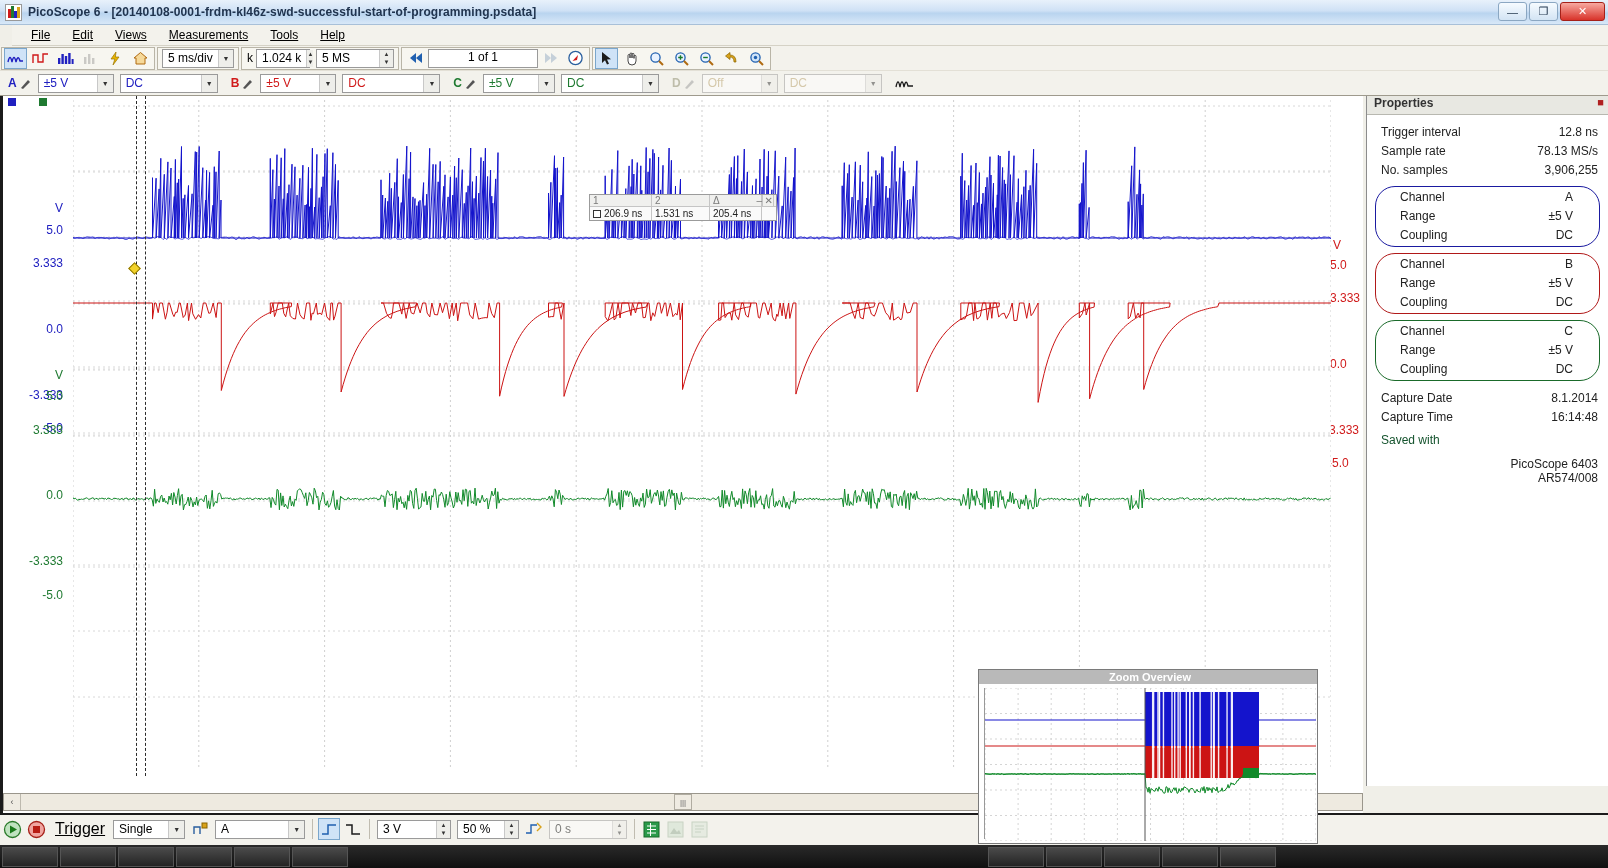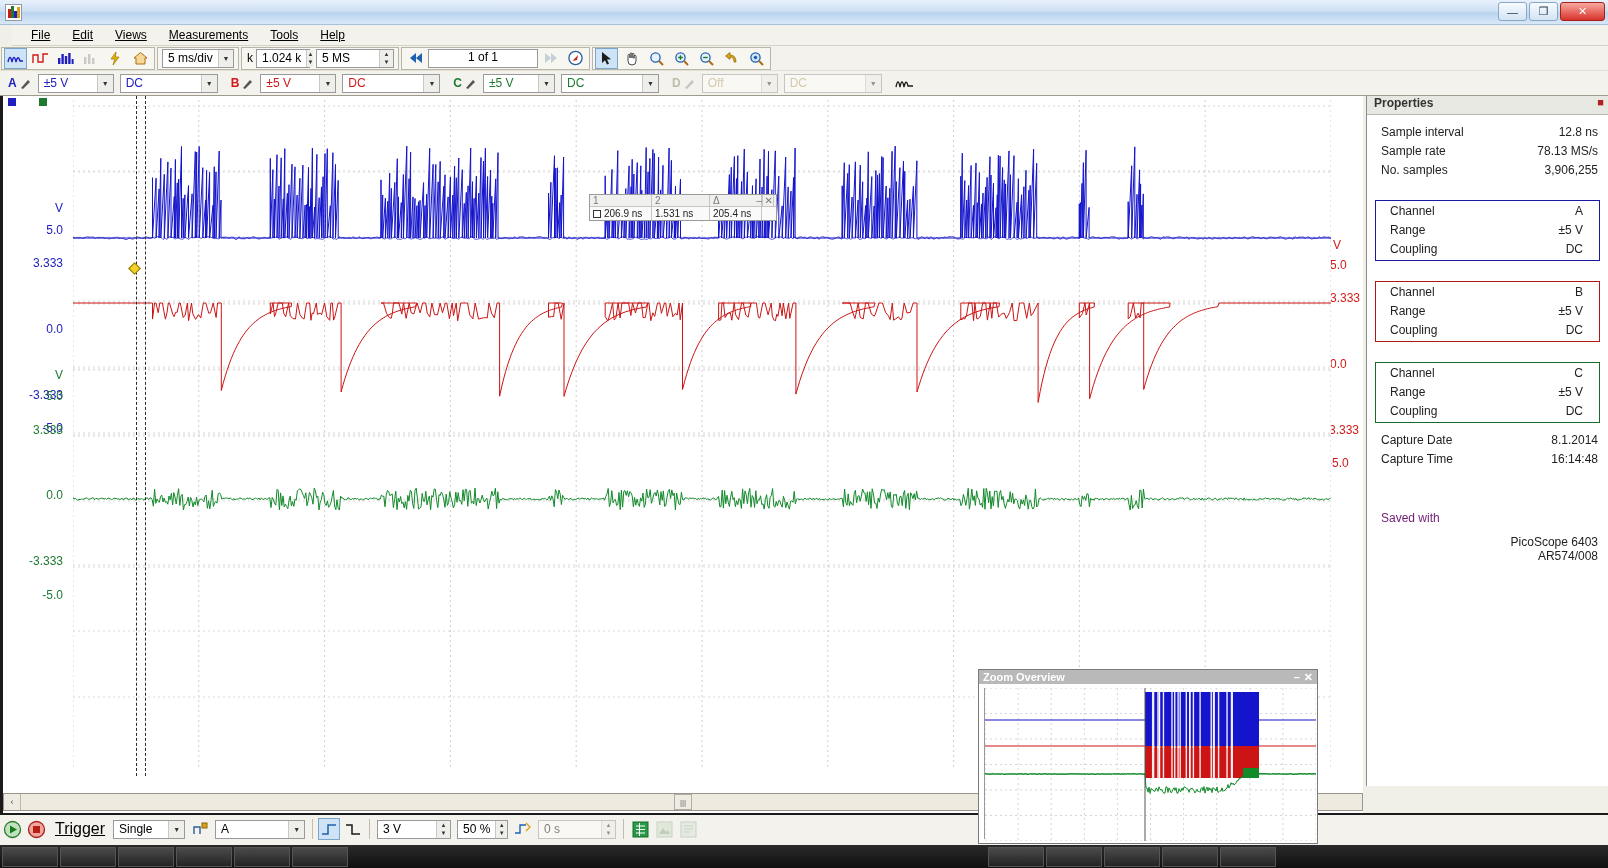--- a/index.html
+++ b/index.html
@@ -136,45 +136,45 @@
   .rl-close { position: absolute; right: 2px; top: 0px; color: #c03030; font-size: 10px; line-height: 11px; }
   .rl-min { position: absolute; right: 13px; top: 0px; color: #555; font-size: 10px; line-height: 9px; }
 
   
   .zoomwin {
     position: absolute; left: 975px; top: 573px; width: 340px; height: 175px;
     border: 1px solid #7a7a7a; background: #fff; z-index: 50;
   }
   .zw-title {
     height: 14px; background: #b9b9b9; color: #fff; font-size: 11px; font-weight: bold;
-    padding-left: 4px; line-height: 14px; display: flex; align-items: center;
+    padding-left: 4px; line-height: 14px; display: flex; align-items: center; flex-direction: column;
   }
   .zw-btns { margin-left: auto; display: flex; gap: 4px; padding-right: 4px; }
   .zw-body { position: absolute; left: 5px; top: 18px; right: 4px; bottom: 4px; background: #fff;
     border-left: 1px solid #999; }
 
   
   .props {
     position: absolute; left: 1366px; top: 96px; width: 242px; height: 690px;
     background: #fff; border-left: 1px solid #8c8c8c;
   }
   .props-head {
     height: 19px; background: #e8e8e2; border-bottom: 1px solid #b8b8b0;
     display: flex; padding-left: 7px;
     font-size: 12px; font-weight: bold; color: #333;
   }
   .props-close { margin-left: auto; margin-right: 4px; font-size: 11px; color: #b02020; font-weight: bold; }
   .prow { display: flex; justify-content: space-between; font-size: 12px; color: #222;
           padding: 1px 10px 1px 14px; line-height: 17px; }
-  .pbox { margin: 20px 8px 0 8px; padding: 1px 8px; }
+  .pbox { margin: 6px 8px 0 8px; padding: 1px 18px; border-radius: 20px; }
   .pbox.a { border: 1px solid #1a1aa0; }
   .pbox.b { border: 1px solid #b01818; }
   .pbox.c { border: 1px solid #1a6a2a; }
   .pbox .prow { padding-left: 6px; padding-right: 8px; }
-  .saved { font-size: 12px; padding: 6px 10px 0 14px; color: #701a75; margin-top: 36px; }
+  .saved { font-size: 12px; padding: 6px 10px 0 14px; color: #14532d; }
   .saved-r { text-align: right; padding: 0 10px 0 0; font-size: 12px; color: #222; }
 
   
   .hscroll {
     position: absolute; left: 3px; top: 793px; width: 1360px; height: 18px;
     background: #eeeae0; border: 1px solid #9a968c;
     display: flex; align-items: center;
   }
   .hs-btn { width: 17px; height: 16px; background: #efebe2; border-right: 1px solid #bdb9ae;
     display: flex; align-items: center; justify-content: center; font-size: 9px; color: #555; }
@@ -214,20 +214,21 @@
 
 <div id="app">
 
   <div class="titlebar">
     <div class="tb-icon">
       <i style="left:2px;height:9px;background:#d01a1a;"></i>
       <i style="left:5px;height:12px;background:#1f7a31;"></i>
       <i style="left:8px;height:7px;background:#2020c0;"></i>
       <i style="left:11px;height:11px;background:#d8a21a;"></i>
     </div>
+    <div class="tb-title">PicoScope 6 - [20140108-0001-frdm-kl46z-swd-successful-start-of-programming.psdata]</div>
     <div class="tb-buttons">
       <div class="tb-btn">—</div>
       <div class="tb-btn">❐</div>
       <div class="tb-btn close">✕</div>
     </div>
   </div>
 
   <div class="menubar">
     <div class="menu-item"><u>File</u></div>
     <div class="menu-item"><u>Edit</u></div>
@@ -639,21 +640,21 @@
     <div class="hs-thumb">|||</div>
   </div>
 
   <div class="props">
     <div class="props-head">
       <span>Properties</span>
       <span class="props-close">■</span>
     </div>
     <div style="height:8px"></div>
     <div class="prow">
-      <span>Sample interval</span>
+      <span>Trigger interval</span>
       <span>12.8 ns</span>
     </div>
     <div class="prow">
       <span>Sample rate</span>
       <span>78.13 MS/s</span>
     </div>
     <div class="prow">
       <span>No. samples</span>
       <span>3,906,255</span>
     </div>
@@ -758,21 +759,21 @@
           </svg>
       </div>
       <div class="sep"></div>
       <div class="spin" style="width:74px">
         <span class="val">3 V</span>
         <span class="sp">
             <span>▲</span>
             <span>▼</span>
           </span>
       </div>
-      <div class="spin" style="width:51px">
+      <div class="spin" style="width:62px">
         <span class="val">50 %</span>
         <span class="sp">
             <span>▲</span>
             <span>▼</span>
           </span>
       </div>
       <div class="icobtn">
         <svg width="18" height="16" viewBox="0 0 18 16">
             <path d="M1 12 L6 12 L6 4 L12 4" stroke="#2060b0" fill="none" stroke-width="1.4"></path>
             <path d="M12 2 L16 6 L12 10" stroke="#d8a21a" fill="none" stroke-width="1.4"></path>

